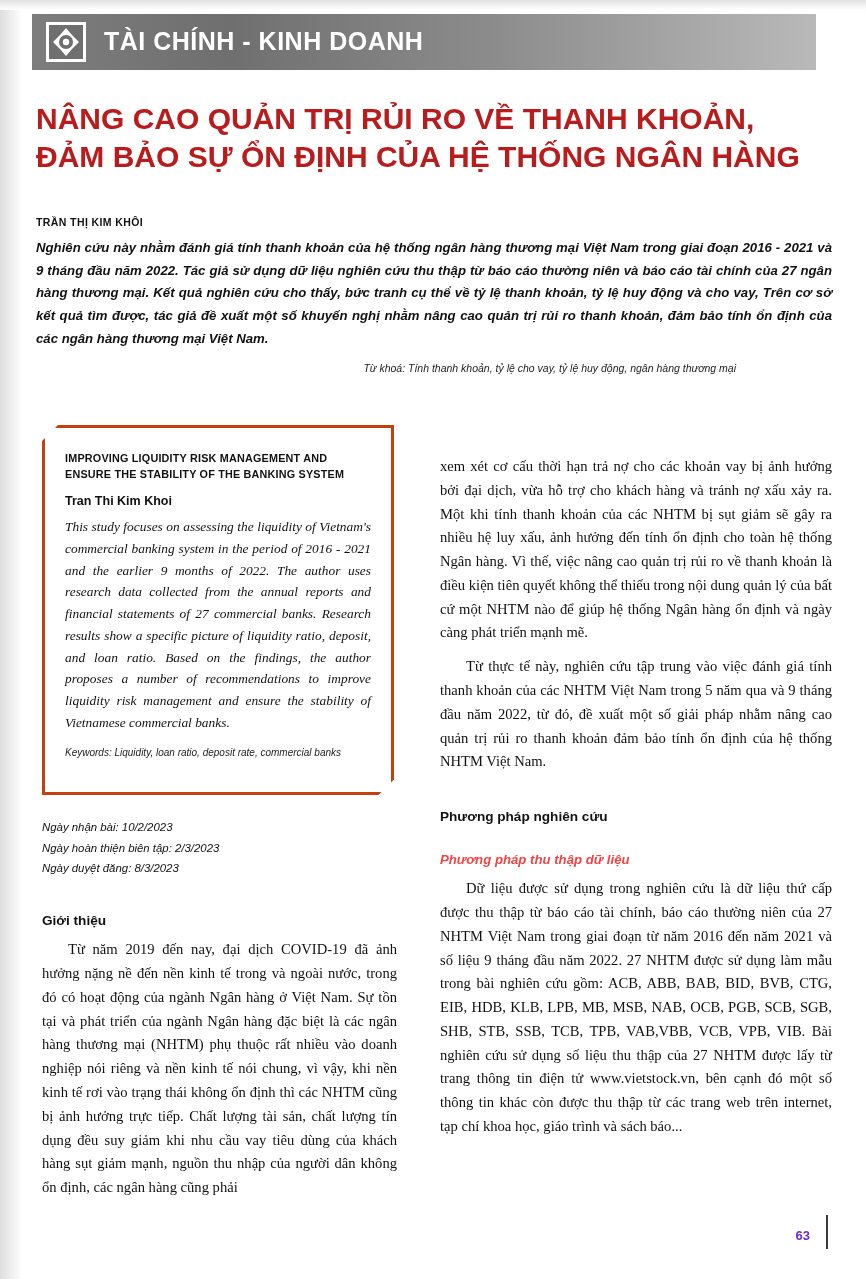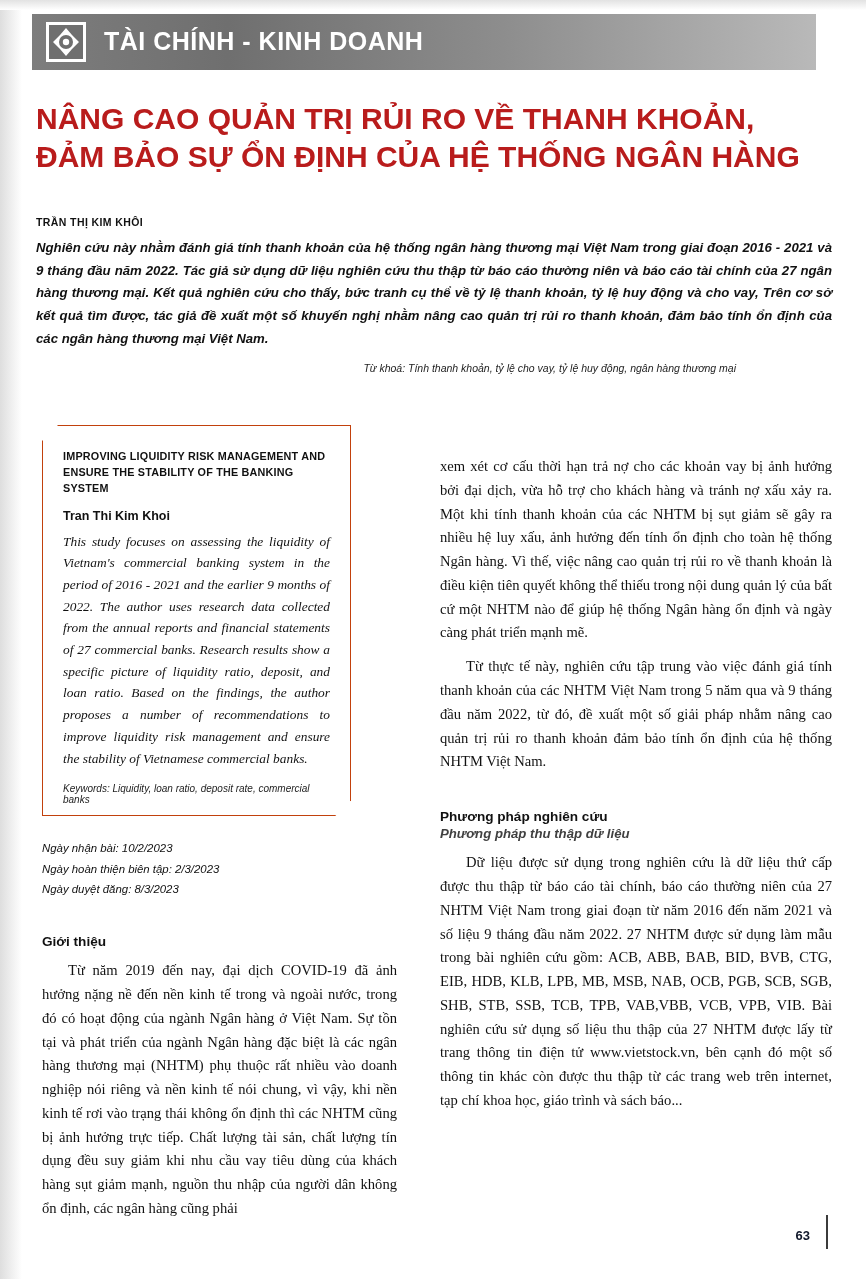--- a/index.html
+++ b/index.html
@@ -108,25 +108,25 @@
   .col-right {
     position: absolute;
     left: 440px;
     top: 455px;
     width: 392px;
   }
 
   
   .abs-box {
     position: relative;
-    width: 309px;
-    padding: 22px 20px 10px 20px;
+    width: 352px;
+    padding: 22px 20px 34px 20px;
     box-sizing: border-box;
     background: #fff;
-    border: 1px solid #c2410c;
+    border: 3px solid #c2410c;
     clip-path: polygon(16px 0, 100% 0, 100% calc(100% - 16px), calc(100% - 16px) 100%, 0 100%, 0 16px);
   }
   .abs-title {
     font-size: 10.8px;
     font-weight: 700;
     line-height: 1.5;
     letter-spacing: 0.2px;
     margin-bottom: 12px;
     color: #111;
   }
@@ -160,25 +160,25 @@
     color: #111;
   }
 
   .sec-head {
     margin-top: 35px;
     font-size: 13.6px;
     font-weight: 700;
     color: #111;
   }
   .sec-head-sub {
-    margin-top: 2px;
+    margin-top: 28px;
     font-size: 13.2px;
     font-weight: 700;
     font-style: italic;
-    color: #404040;
+    color: #ef4444;
   }
 
   .body-text {
     font-family: "Liberation Serif", serif;
     font-size: 14.6px;
     line-height: 1.63;
     text-align: justify;
     color: #111;
     margin-top: 10px;
   }
@@ -187,21 +187,21 @@
 
   .col-right .body-text:first-child { margin-top: 0; }
 
   
   .page-number {
     position: absolute;
     right: 56px;
     bottom: 36px;
     font-size: 13px;
     font-weight: 700;
-    color: #0f172a;
+    color: #6d28d9;
   }
   .footer-rule {
     position: absolute;
     right: 38px;
     bottom: 30px;
     width: 2px;
     height: 34px;
     background: #3b3b3b;
   }
   .edge-shadow-left {

